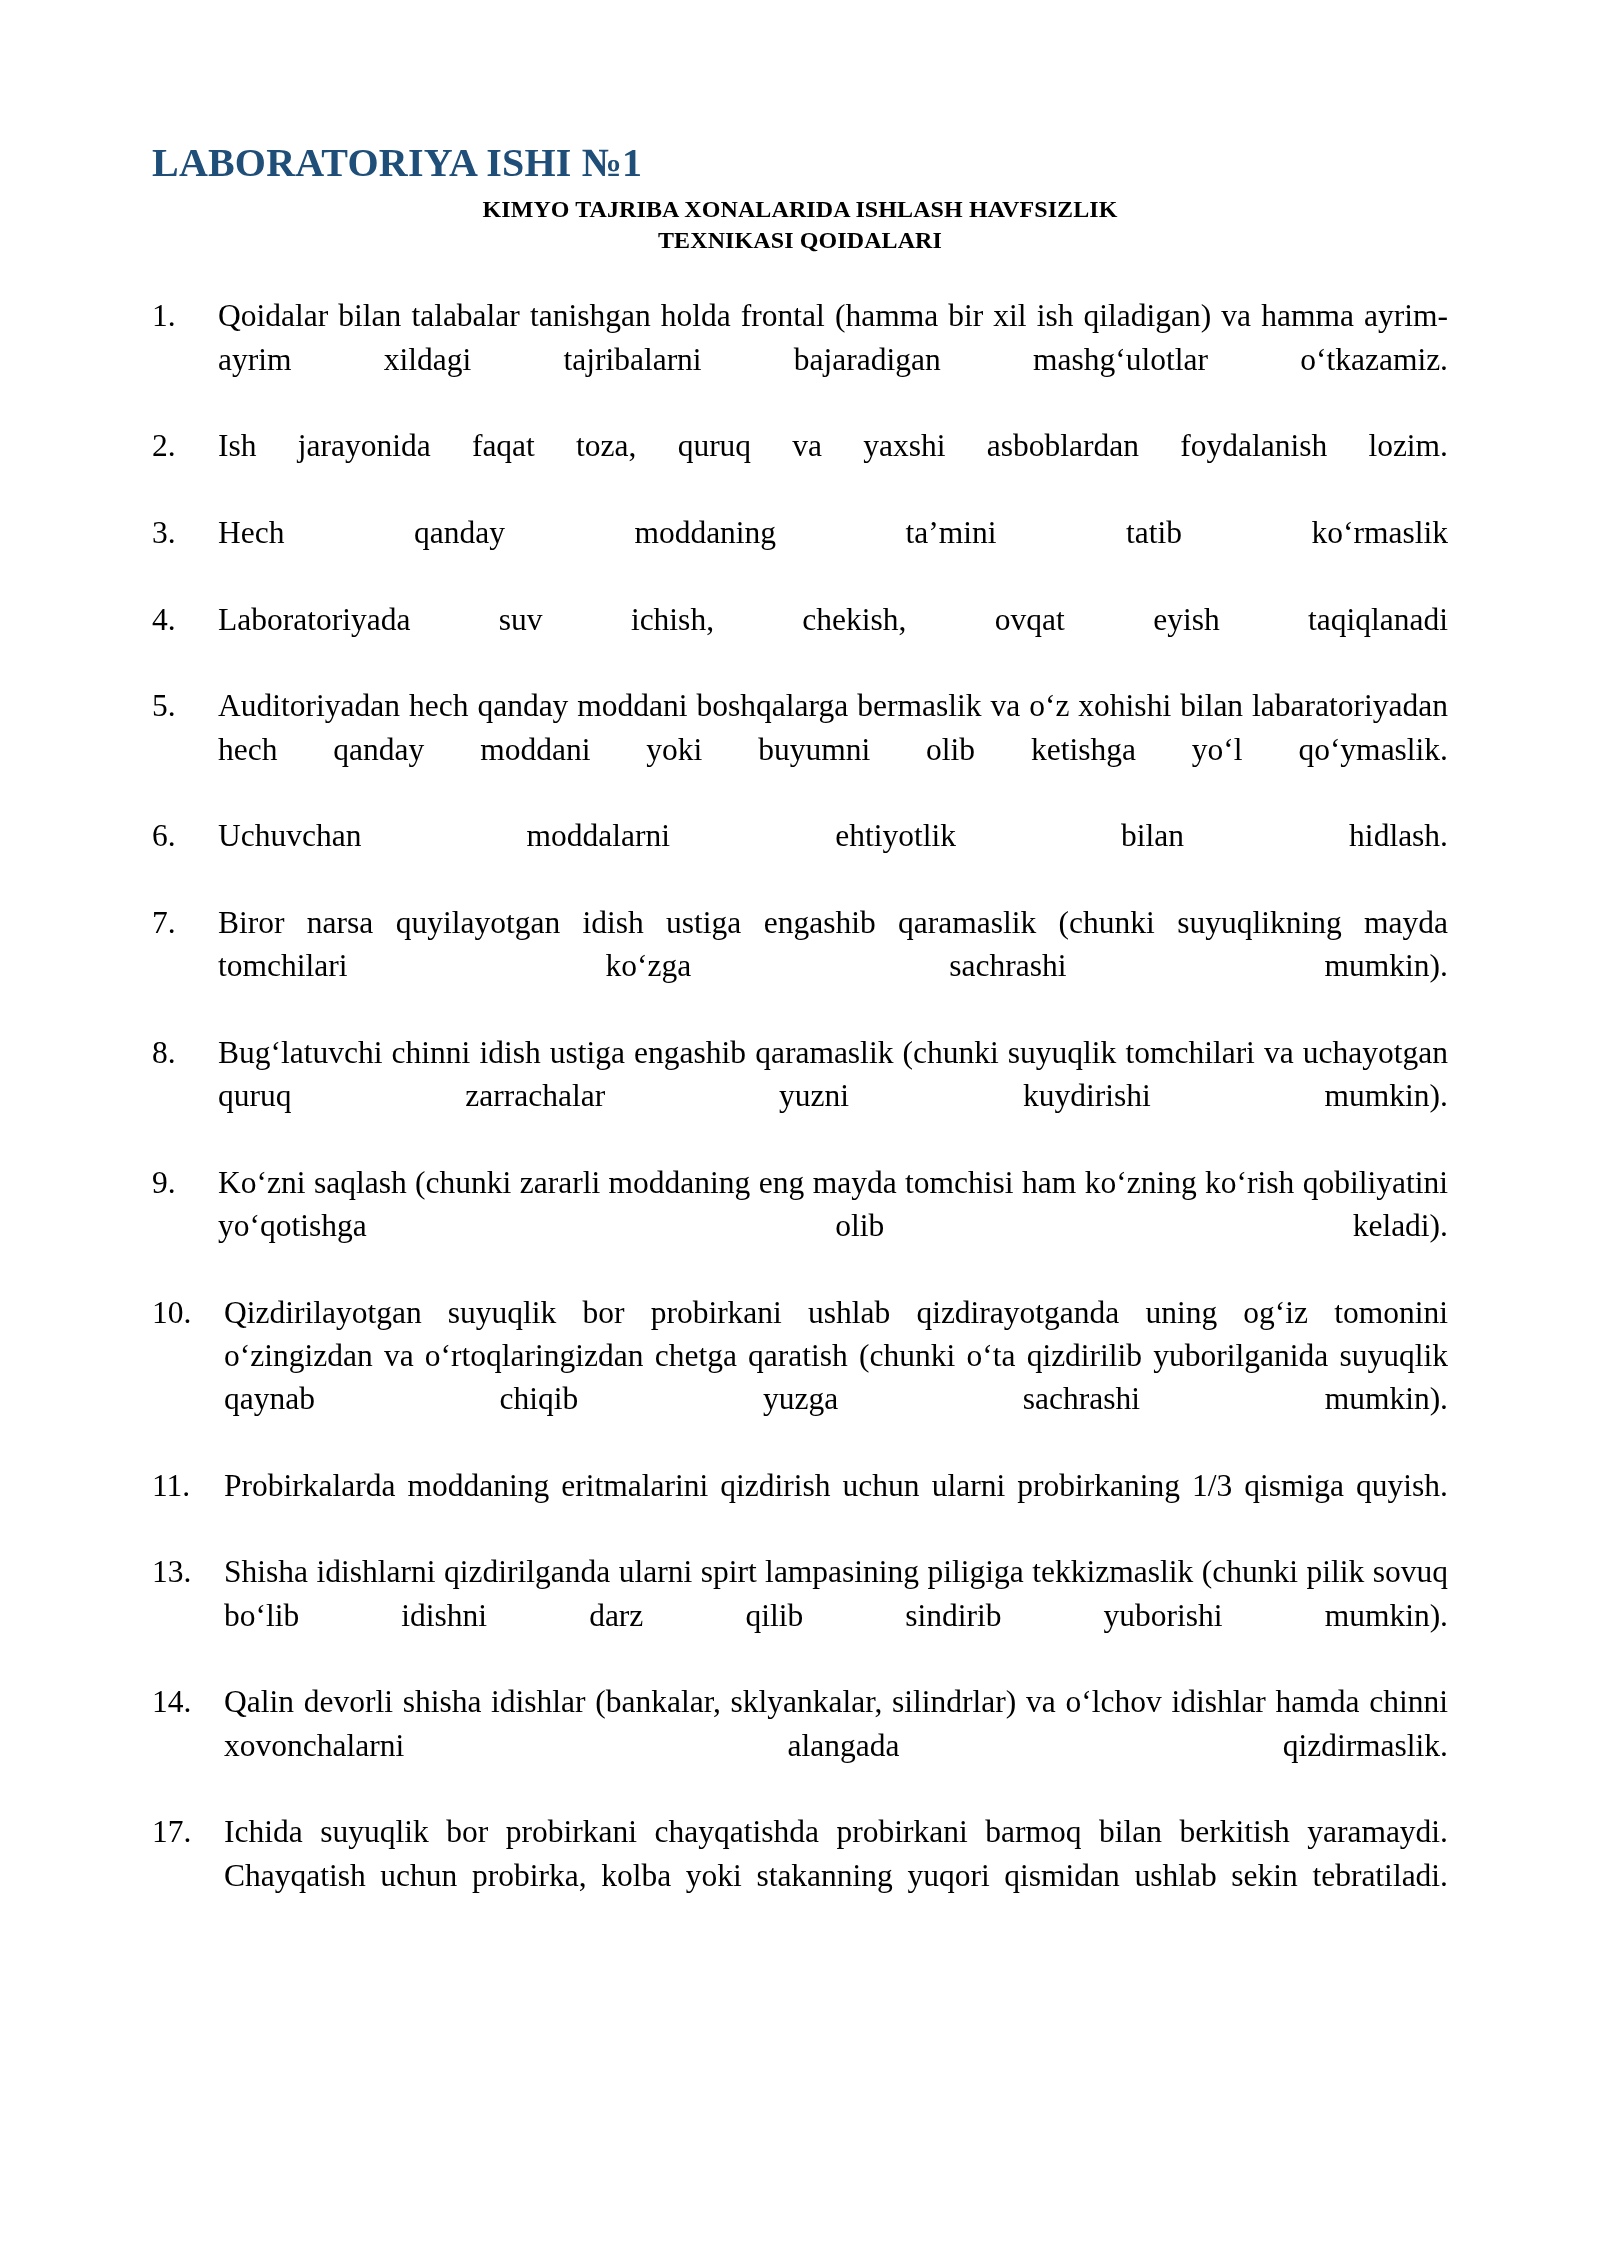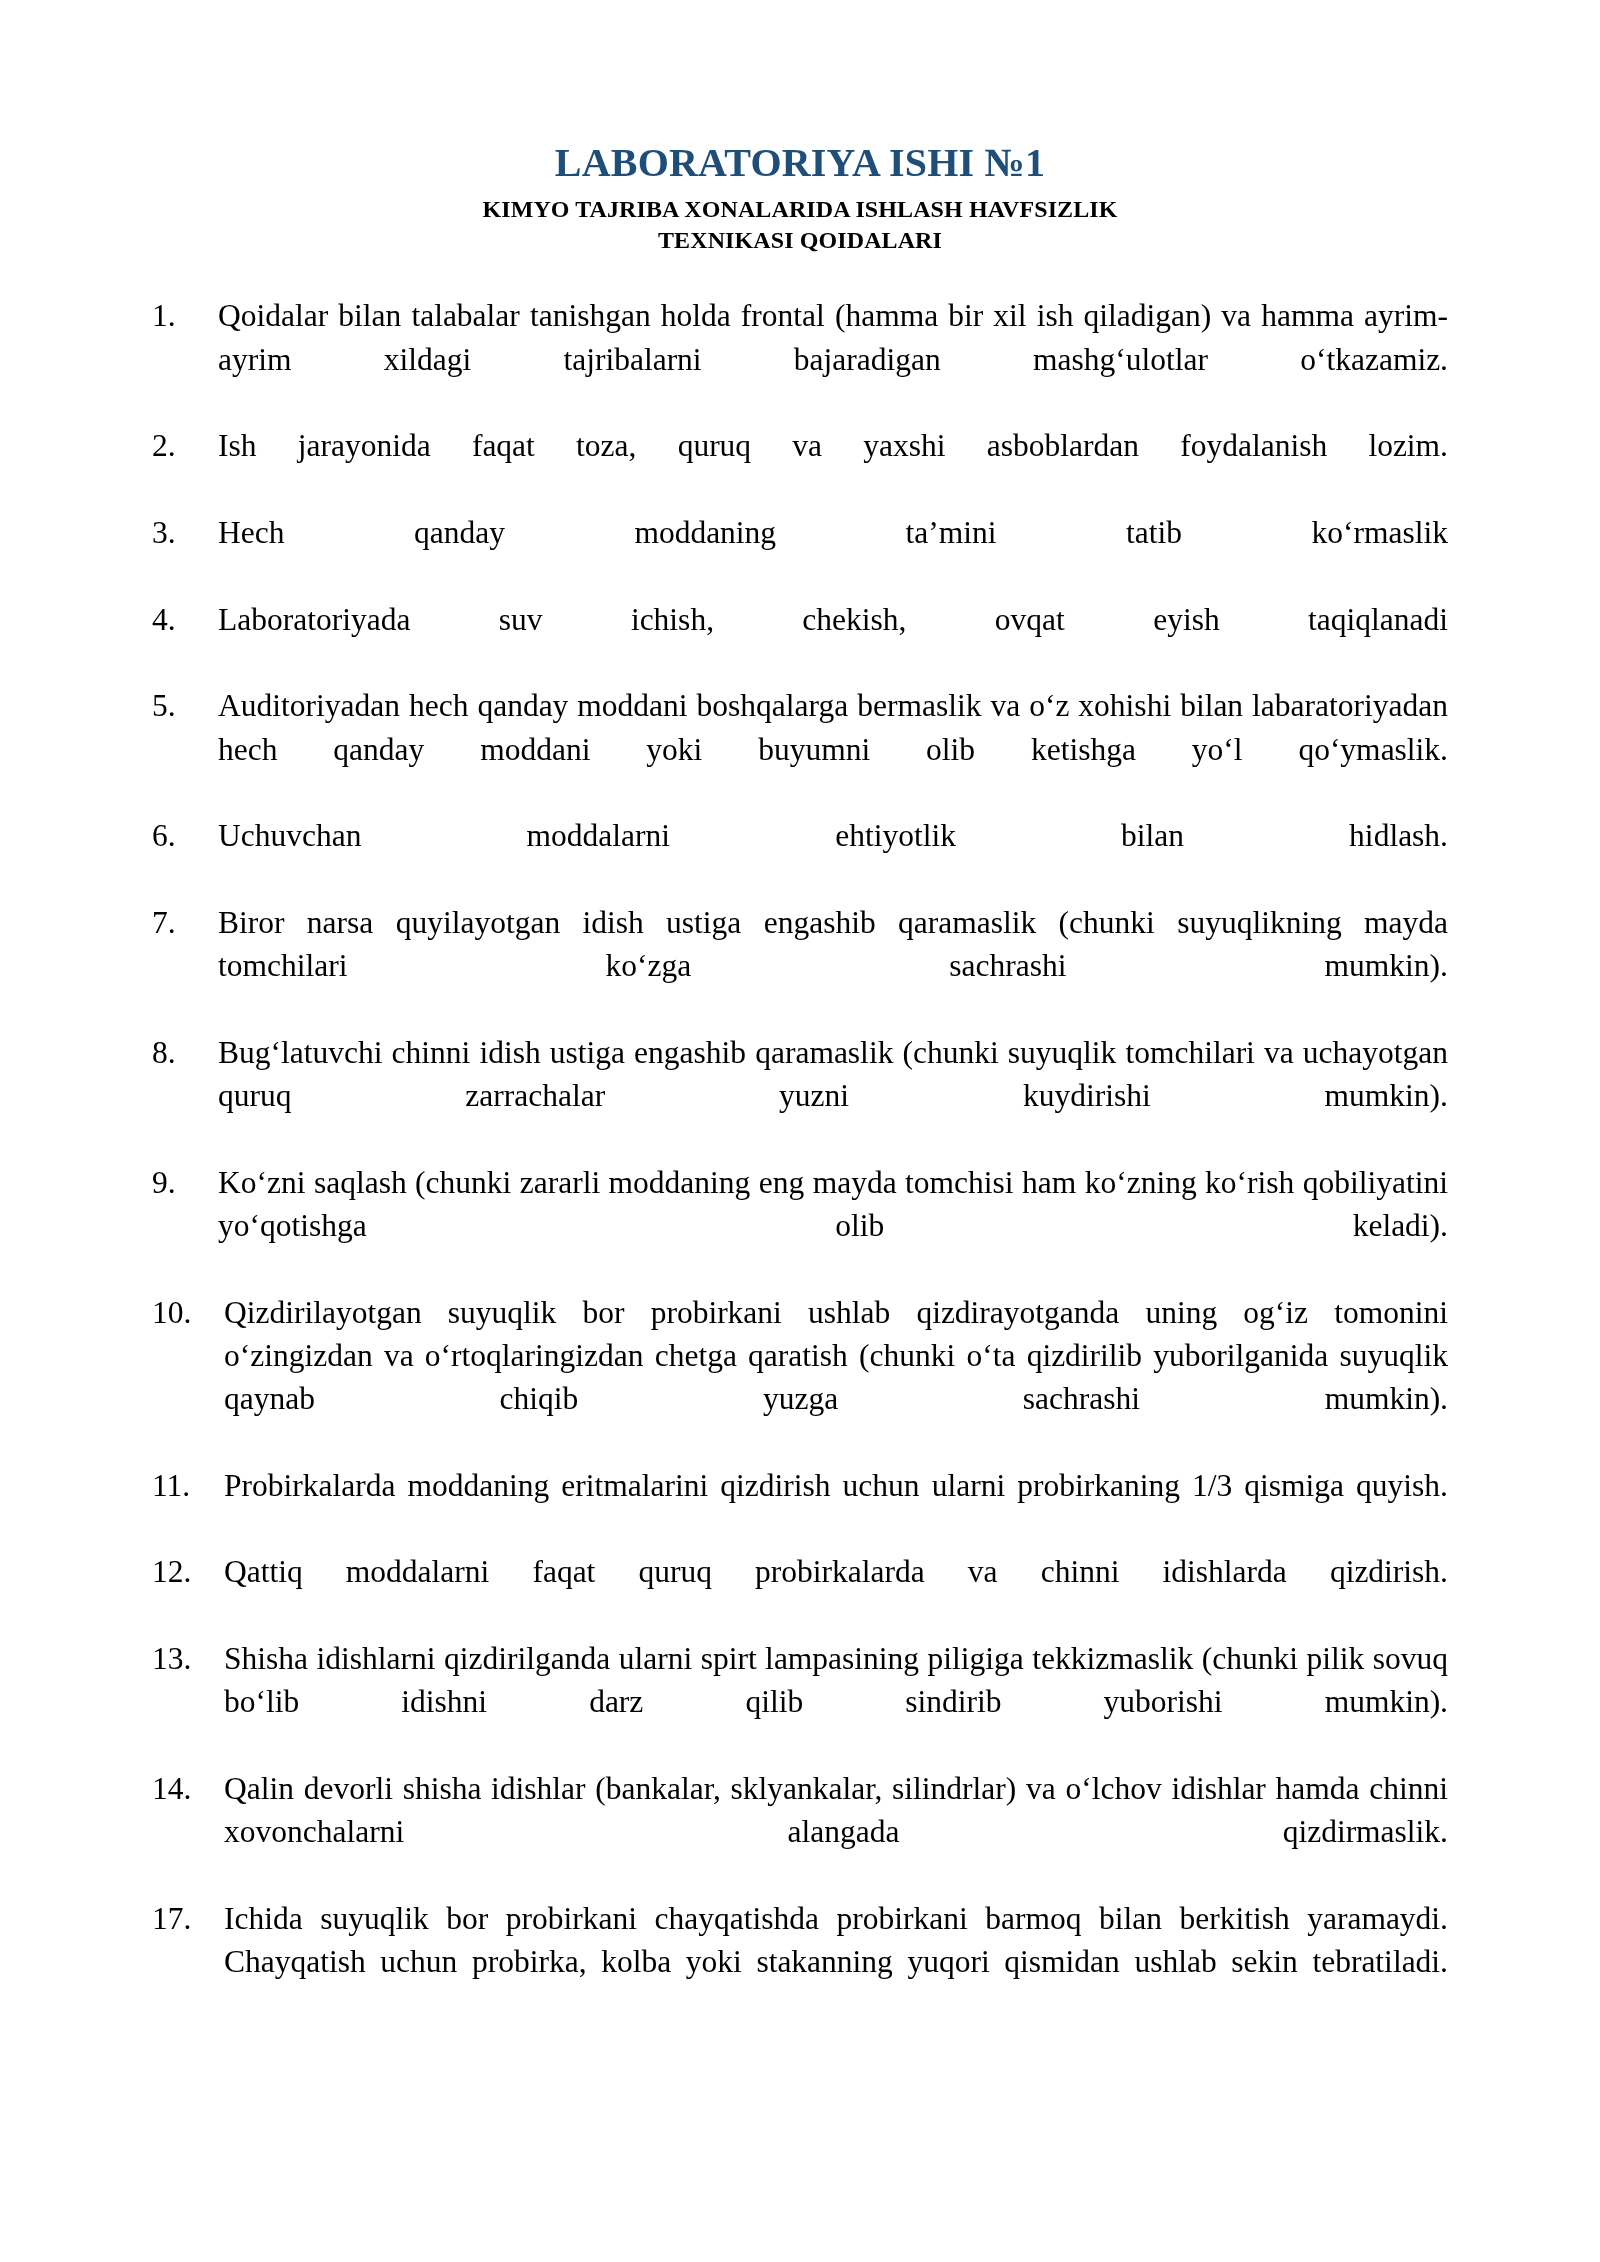--- a/index.html
+++ b/index.html
@@ -22,21 +22,21 @@
     padding: 140px 152px 0 152px;
     background: #ffffff;
   }
   .doc-title {
     font-size: 40px;
     font-weight: bold;
     color: #1F4E79;
     letter-spacing: 0.2px;
     margin: 0 0 8px 0;
     line-height: 1.15;
-    text-align: center;
+    text-align: left;
   }
   .doc-subtitle {
     font-size: 24px;
     font-weight: bold;
     color: #000000;
     text-align: center;
     line-height: 1.30;
     margin: 0 auto;
     width: 1130px;
     letter-spacing: 0.1px;
@@ -151,24 +151,20 @@
     <div class="rule wide">
       <span class="num">10.</span>
       <span class="body">Qizdirilayotgan suyuqlik bor probirkani ushlab qizdirayotganda uning ogʻiz tomonini oʻzingizdan va oʻrtoqlaringizdan chetga qaratish (chunki oʻta qizdirilib yuborilganida suyuqlik qaynab chiqib yuzga sachrashi mumkin).</span>
     </div>
 
     <div class="rule wide">
       <span class="num">11.</span>
       <span class="body">Probirkalarda moddaning eritmalarini qizdirish uchun ularni probirkaning 1/3 qismiga quyish.</span>
     </div>
 
-    <div class="rule wide">
-      <span class="num">12.</span>
-      <span class="body">Qattiq moddalarni faqat quruq probirkalarda va chinni idishlarda qizdirish.</span>
-    </div>
 
     <div class="rule wide">
       <span class="num">13.</span>
       <span class="body">Shisha idishlarni qizdirilganda ularni spirt lampasining piligiga tekkizmaslik (chunki pilik sovuq boʻlib idishni darz qilib sindirib yuborishi mumkin).</span>
     </div>
 
     <div class="rule wide">
       <span class="num">14.</span>
       <span class="body">Qalin devorli shisha idishlar (bankalar, sklyankalar, silindrlar) va oʻlchov idishlar hamda chinni xovonchalarni alangada qizdirmaslik.</span>
     </div>

